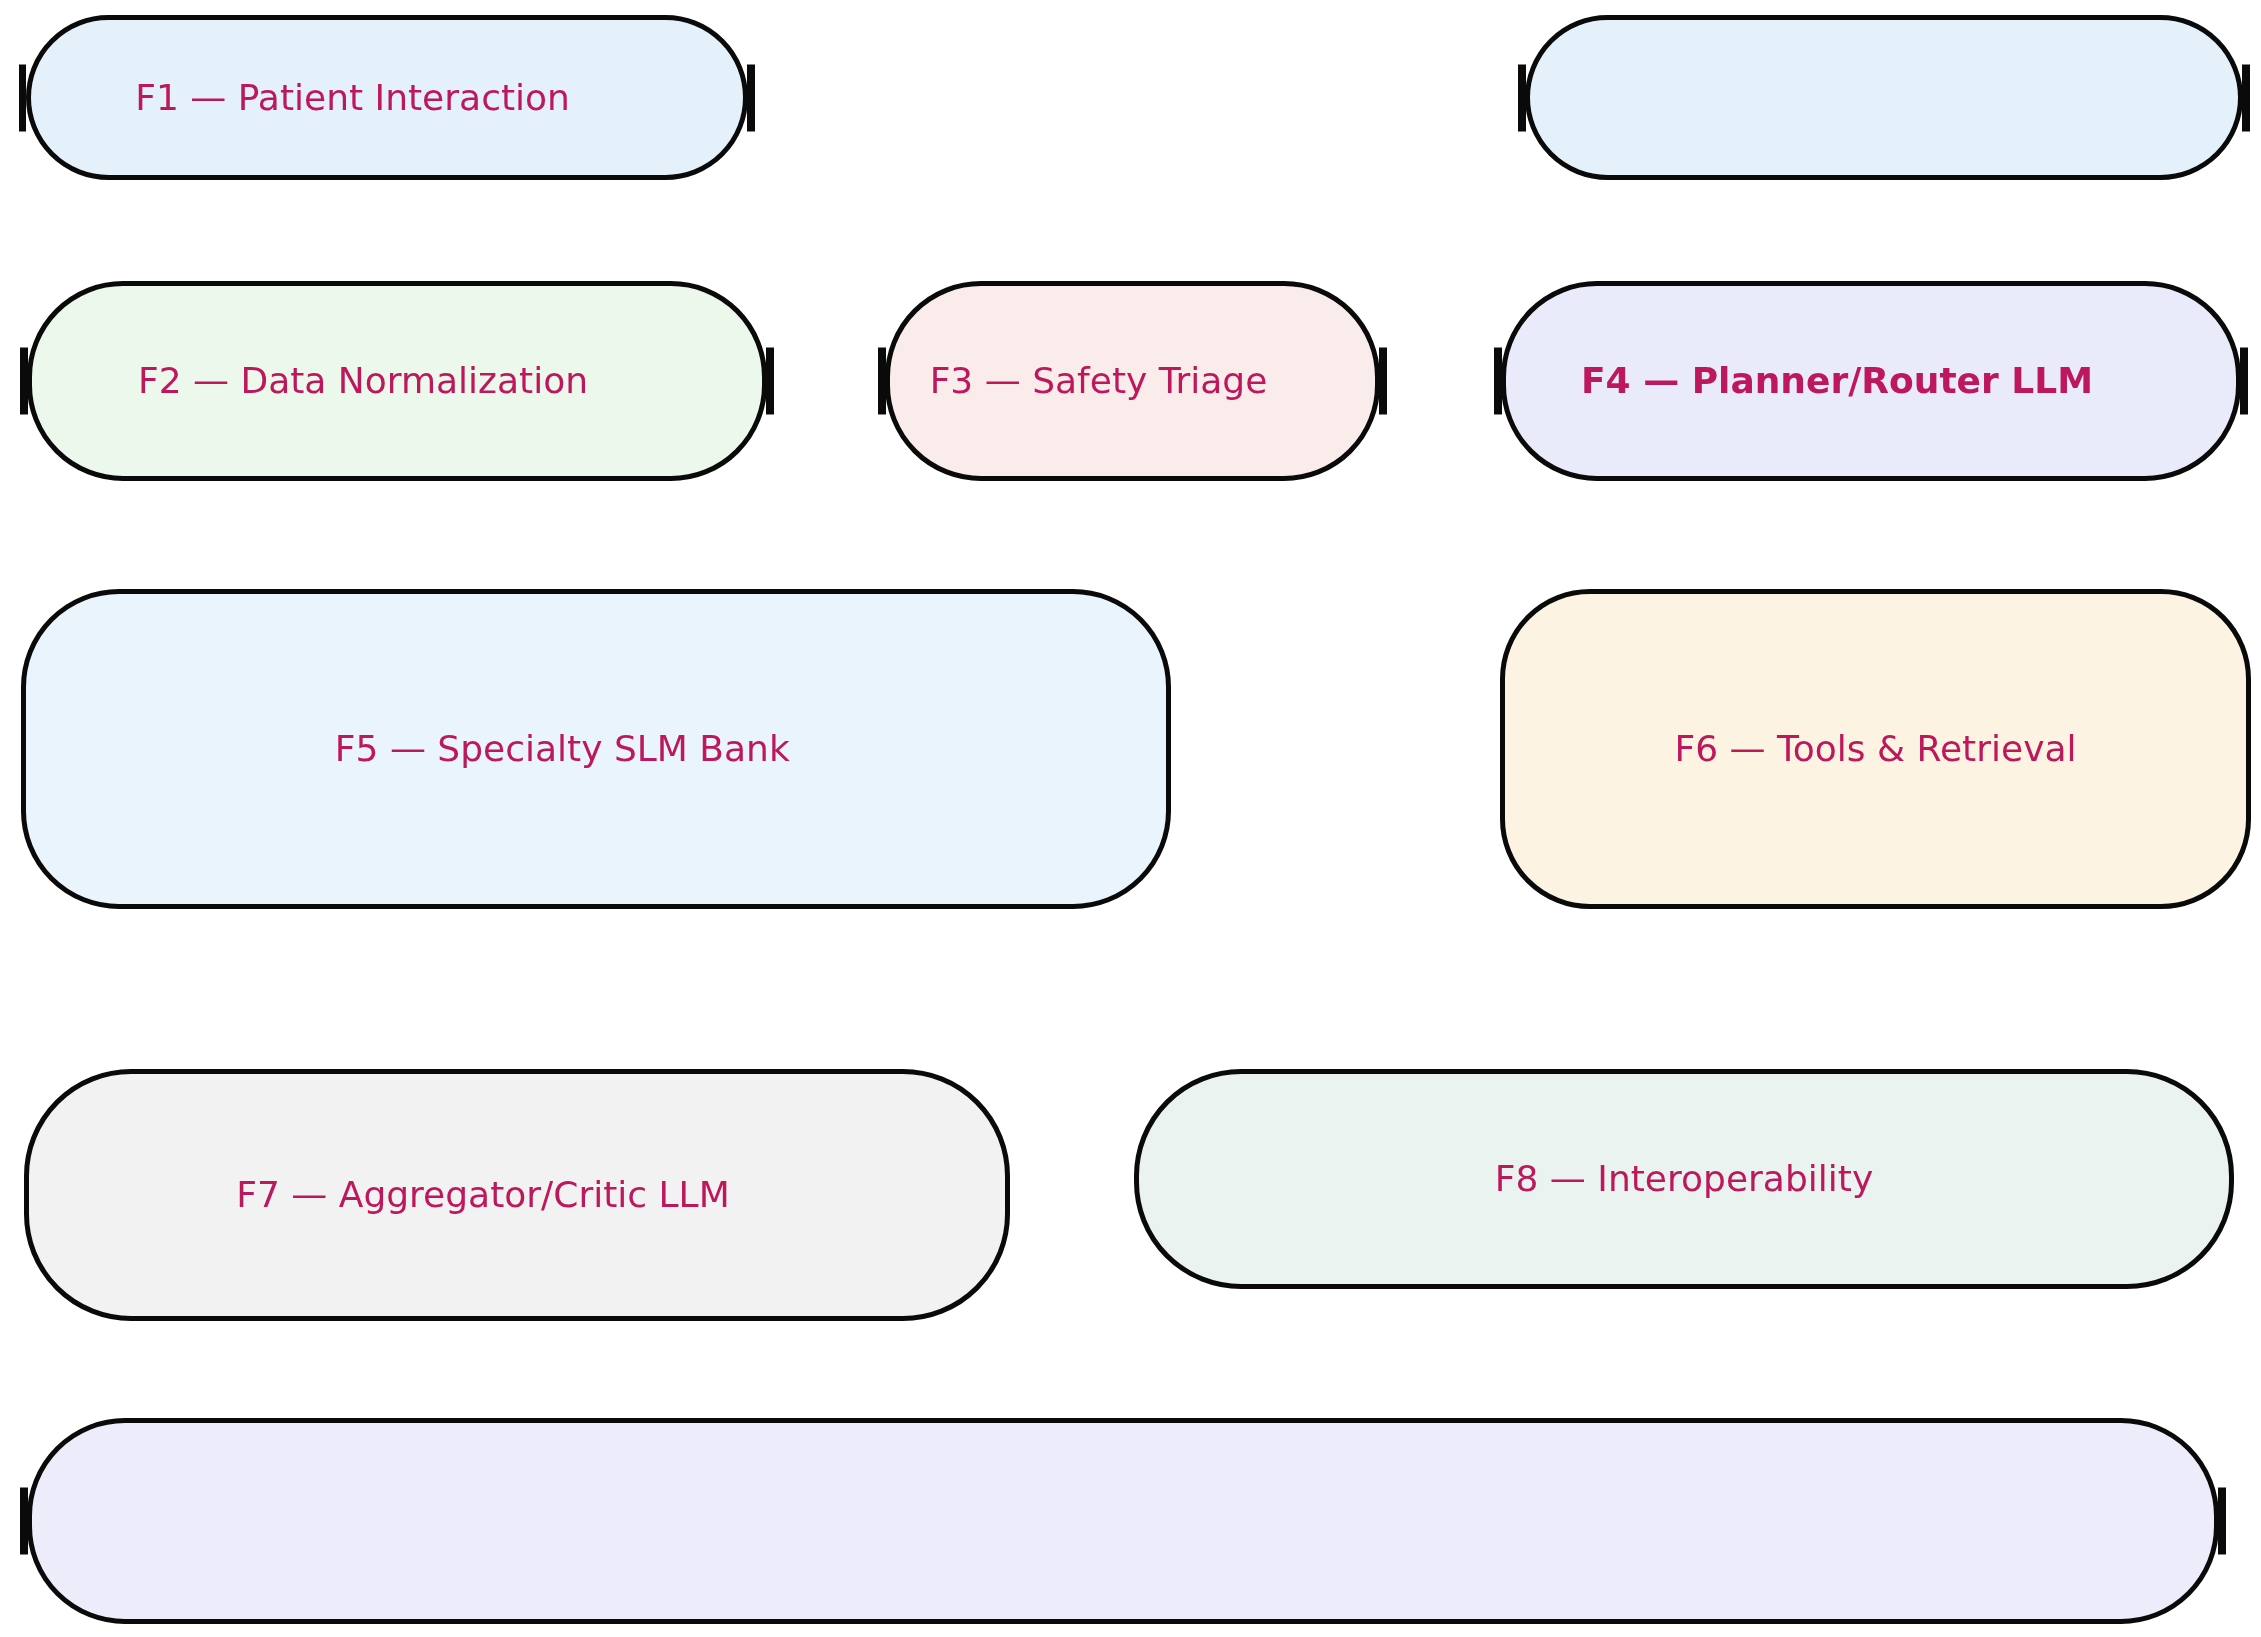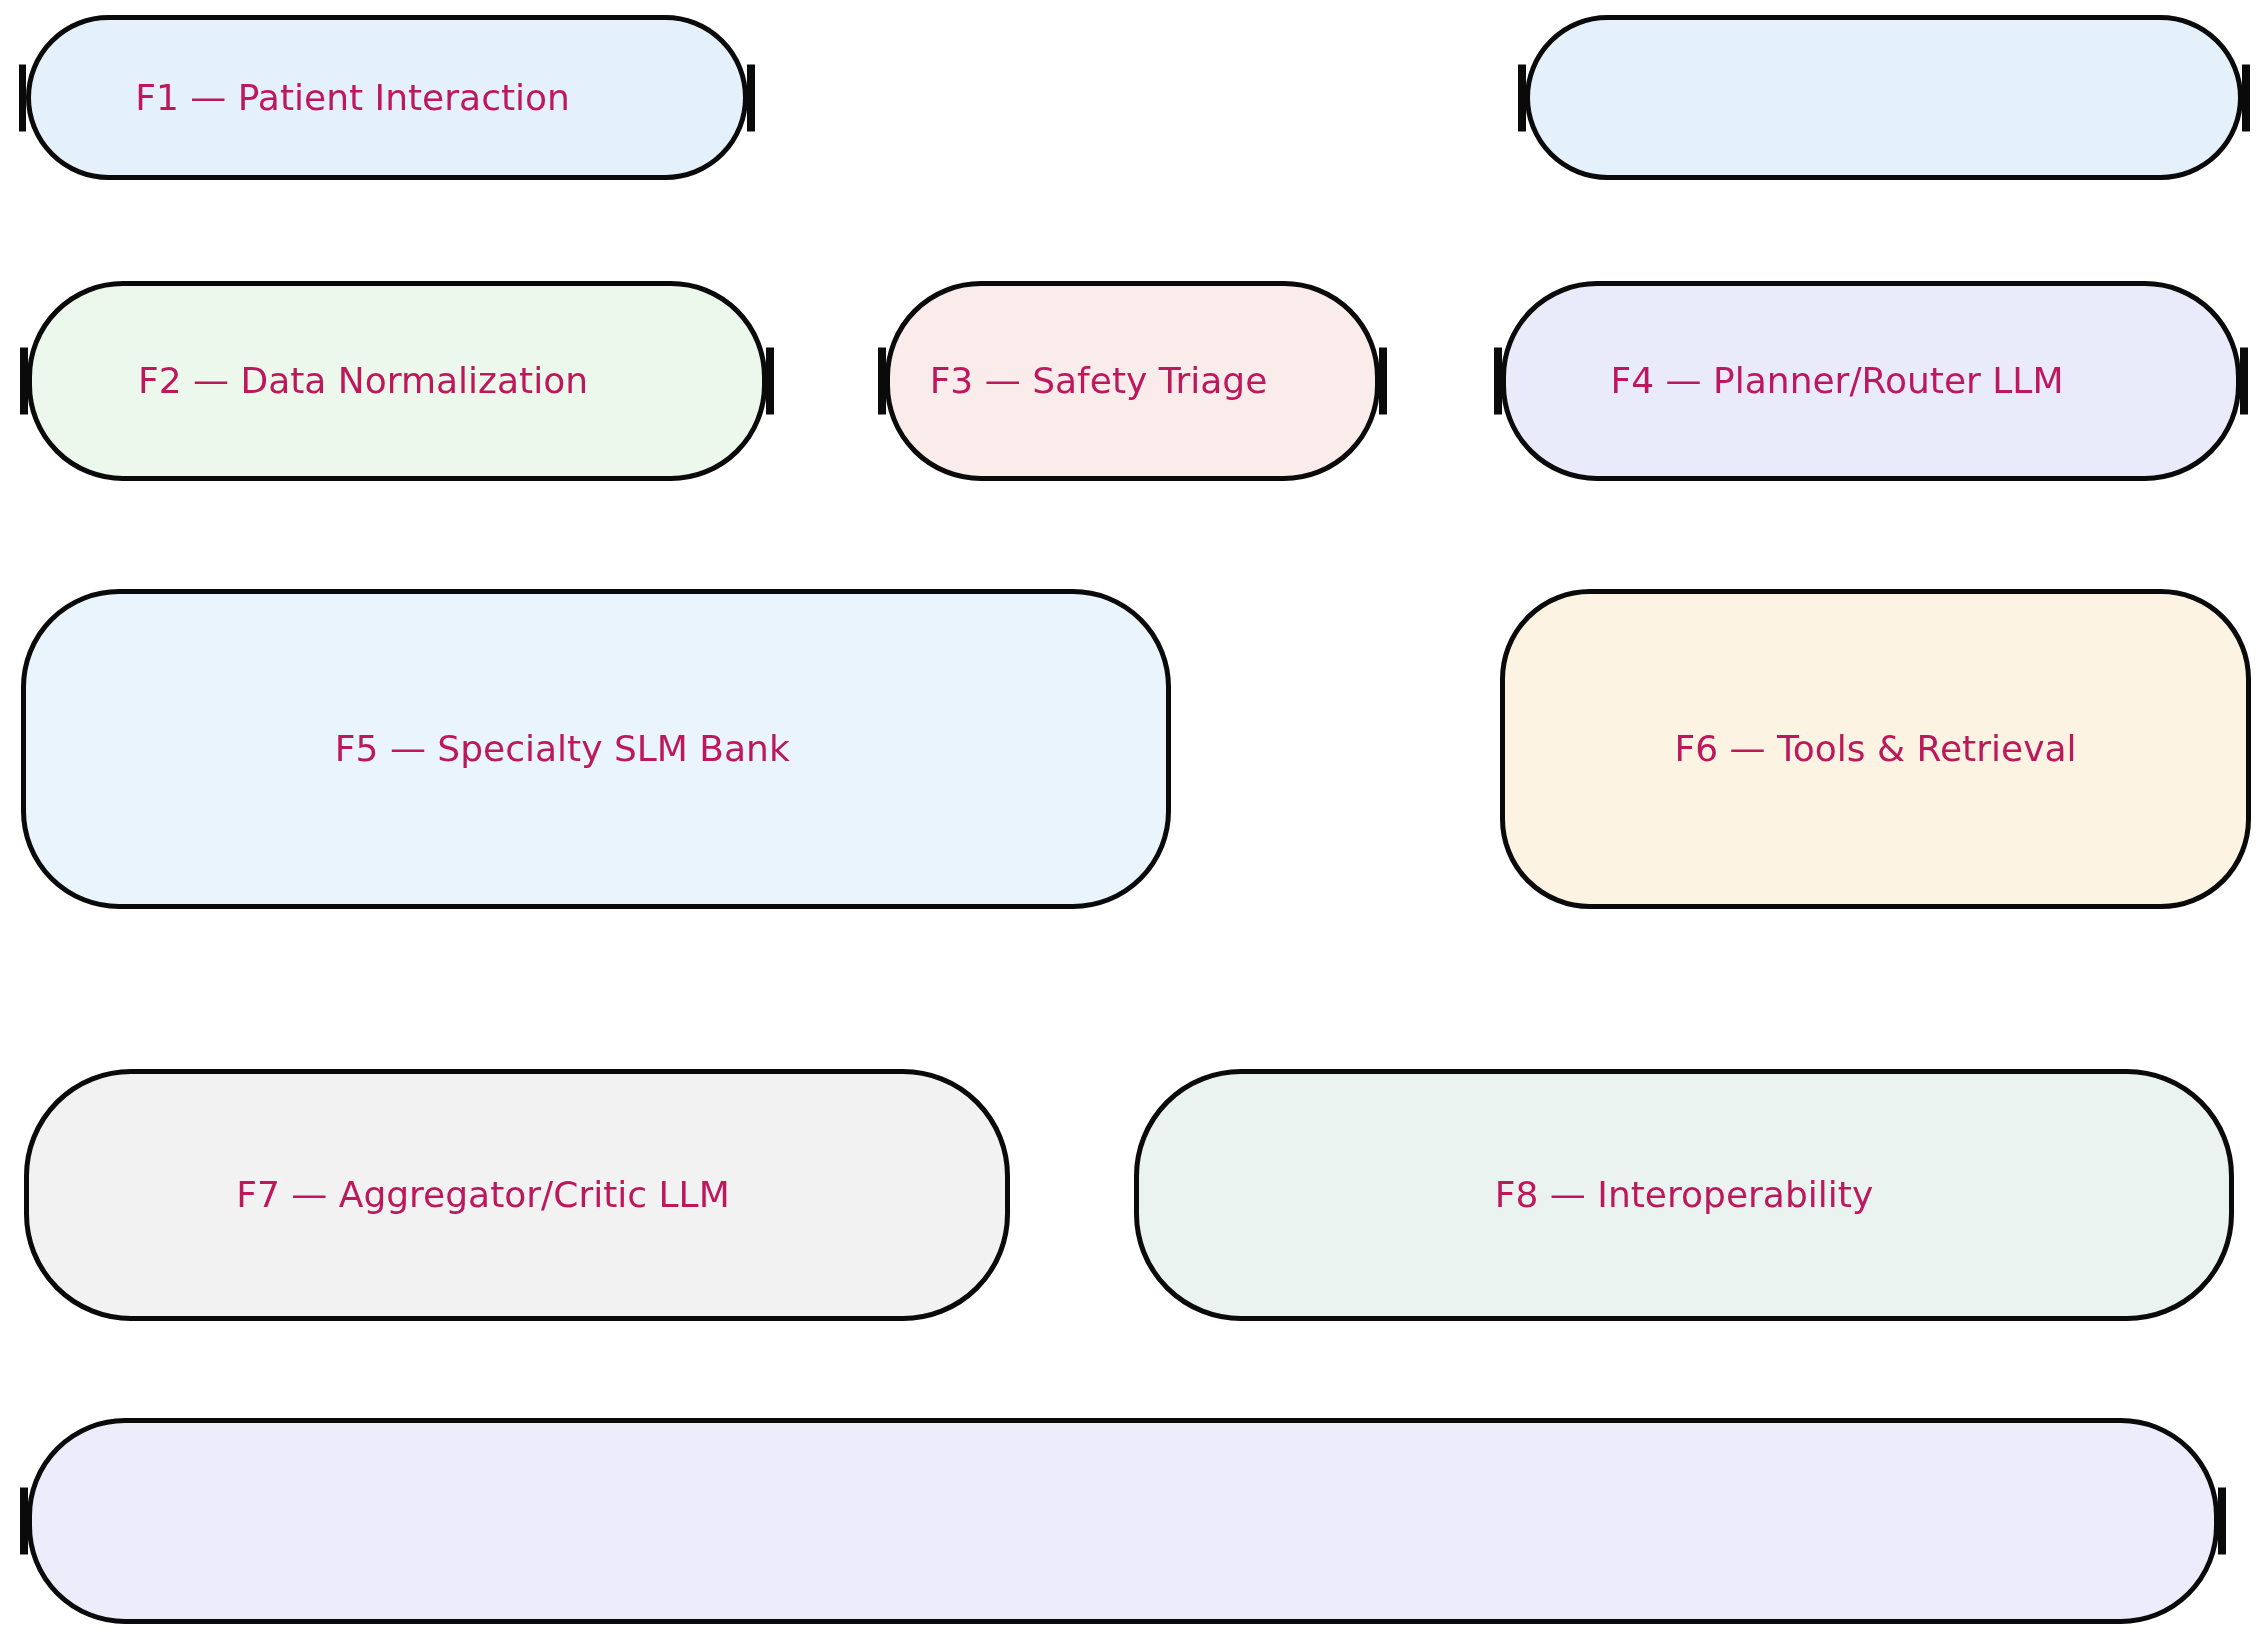--- a/index.html
+++ b/index.html
@@ -42,25 +42,25 @@
     transform: translateY(-50%);
   }
   .stub-left  { left: -12px; }
   .stub-right { right: -12px; }
 
   
   .n-f1  { left: 25.6px;   top: 15.4px;   width: 722px;  height: 165px; border-radius: 83px; }
   .n-f9  { left: 1525px; top: 15.4px;   width: 718px;  height: 165px; border-radius: 83px; }
   .n-f2  { left: 27px;   top: 281px;  width: 740px;  height: 200px; border-radius: 96px; }
   .n-f3  { left: 885px; top: 281px;  width: 495px;  height: 200px; border-radius: 96px; }
-  .n-f4  { left: 1501px; top: 281px;  width: 740px;  height: 200px; border-radius: 96px; }
+  .n-f4  { left: 1501px; top: 281px;  width: 740px;  height: 200px; border-radius: 96px; font-weight: bold; }
   .n-f5  { left: 21.3px;   top: 589px;  width: 1150px; height: 320px; border-radius: 98px; }
   .n-f6  { left: 1500px; top: 589px;  width: 751px;  height: 320px; border-radius: 90px; }
   .n-f7  { left: 24px;   top: 1069px; width: 986px; height: 252px; border-radius: 107px; justify-content: center; }
-  .n-f8  { left: 1134px; top: 1069px; width: 1100px; height: 252px; border-radius: 107px; }
+  .n-f8  { left: 1134px; top: 1069px; width: 1100px; height: 220px; border-radius: 107px; }
   .n-f10 { left: 27px;   top: 1418px; width: 2192px; height: 206px; border-radius: 98px; }
 </style>
 </head>
 <body>
 
 <div class="canvas">
 
   <div class="node n-f1" style="background-color: rgb(228, 241, 251);">
     <span class="stub stub-left"></span>
     <span class="label">F1 — Patient Interaction</span>

